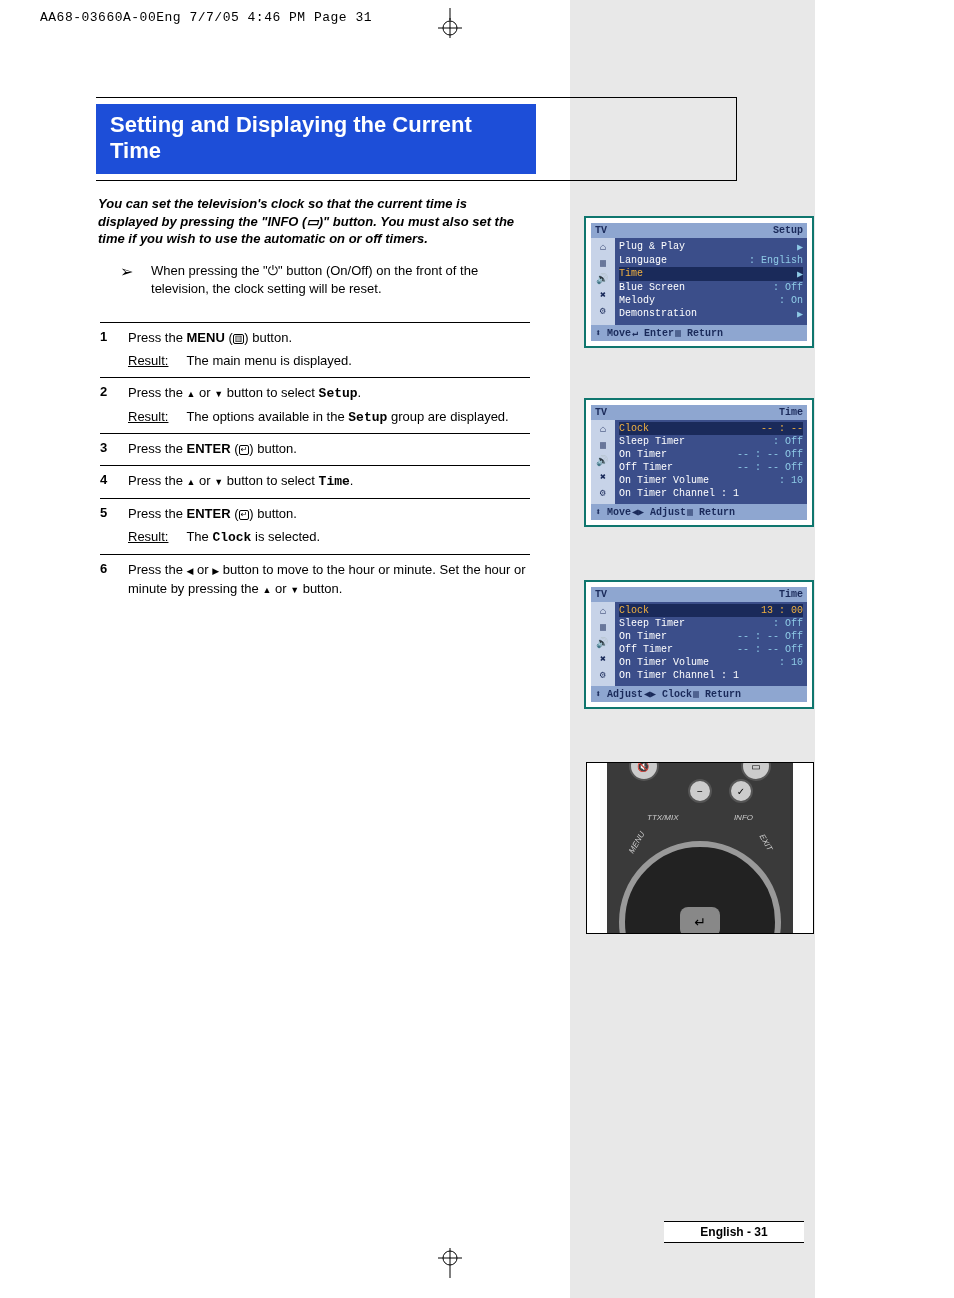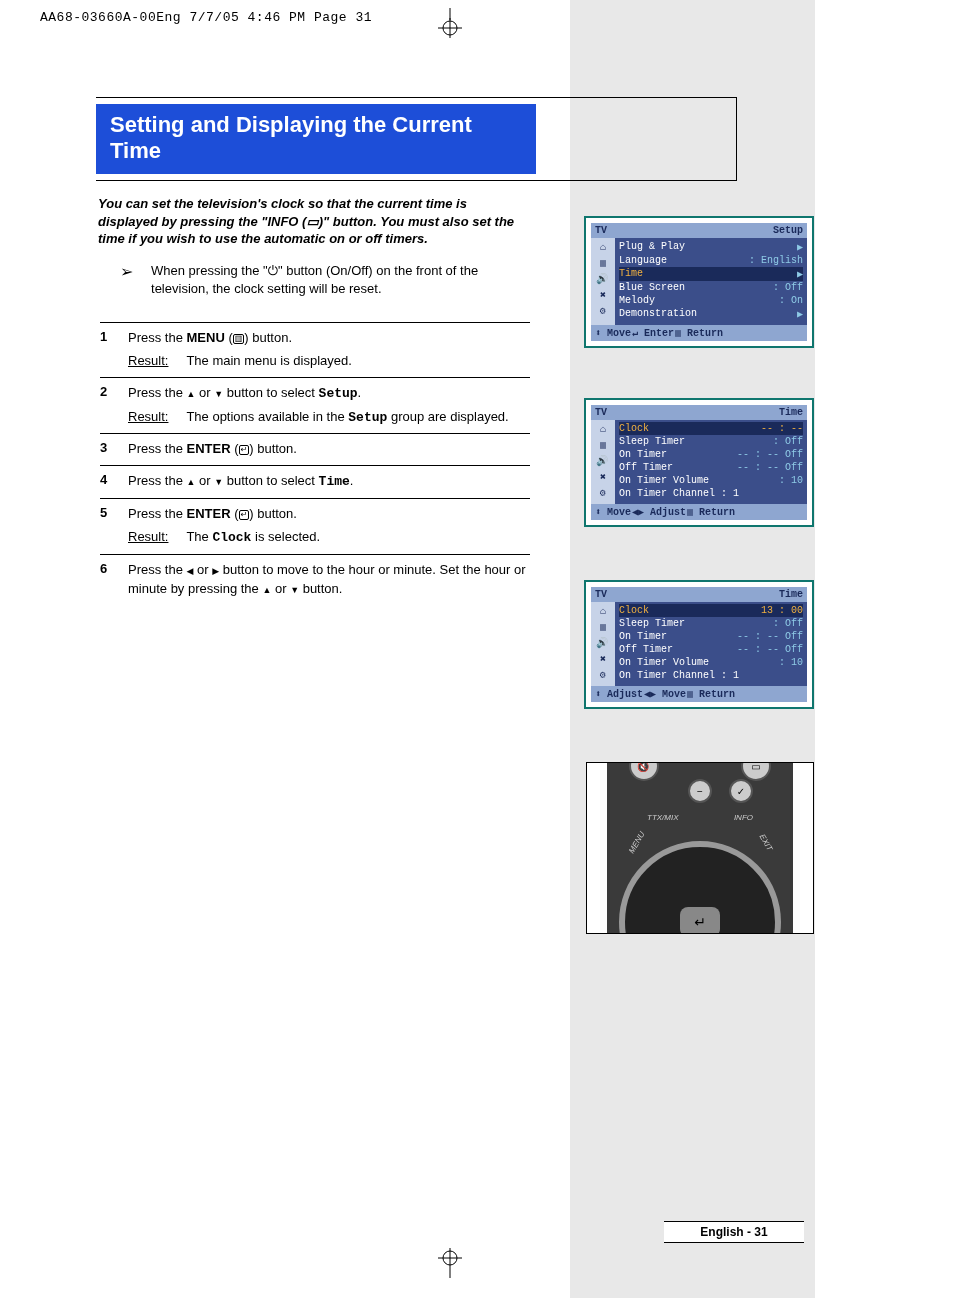--- a/index.html
+++ b/index.html
@@ -419,21 +419,21 @@
             <span class="label">On Timer Volume</span>
             <span class="val">: 10</span>
           </div>
           <div class="osd-row">
             <span class="label">On Timer Channel : 1</span>
           </div>
         </div>
     </div>
     <div class="osd-foot" id="osd3foot">
         <span>⬍ Adjust</span>
-        <span>◀▶ Move</span>
+        <span>◀▶ Clock</span>
         <span>▥ Return</span>
       </div>
   </div>
 </div>
 
 <div class="remote-box">
   <div class="remote-body">
     <div class="btn-round" style="top:8px;left:22px">🔇</div>
     <div class="btn-round" style="top:8px;right:22px">▭</div>
     <div class="btn-round" style="top:36px;left:50%;transform:translateX(-50%);width:20px;height:20px">−</div>

